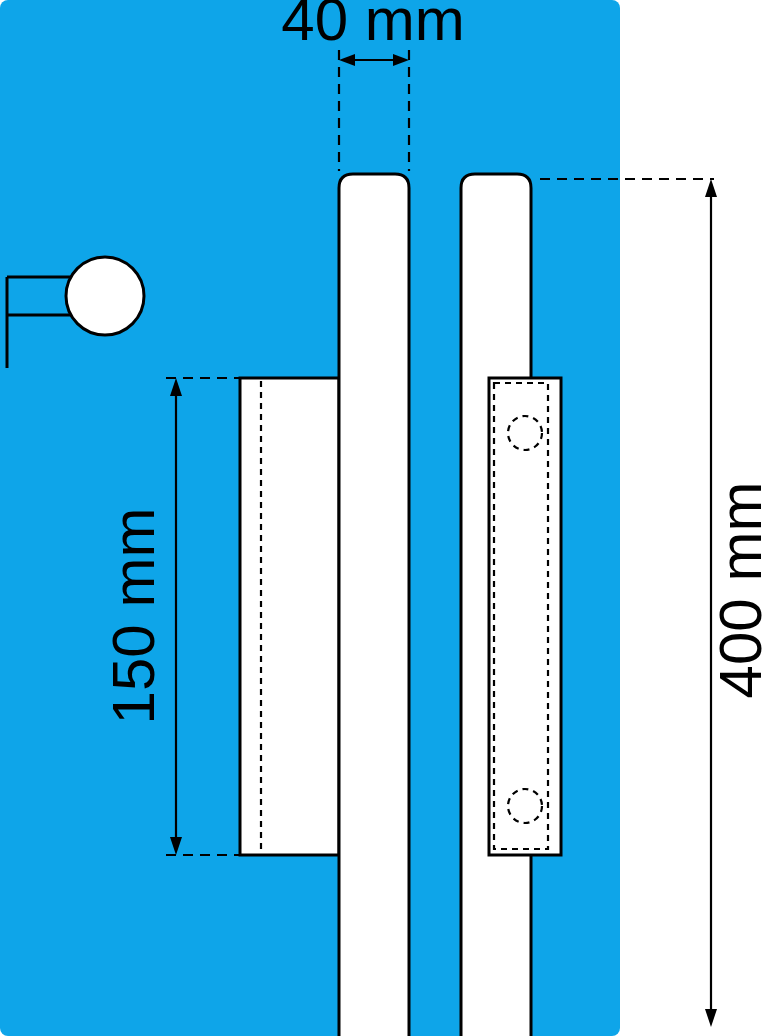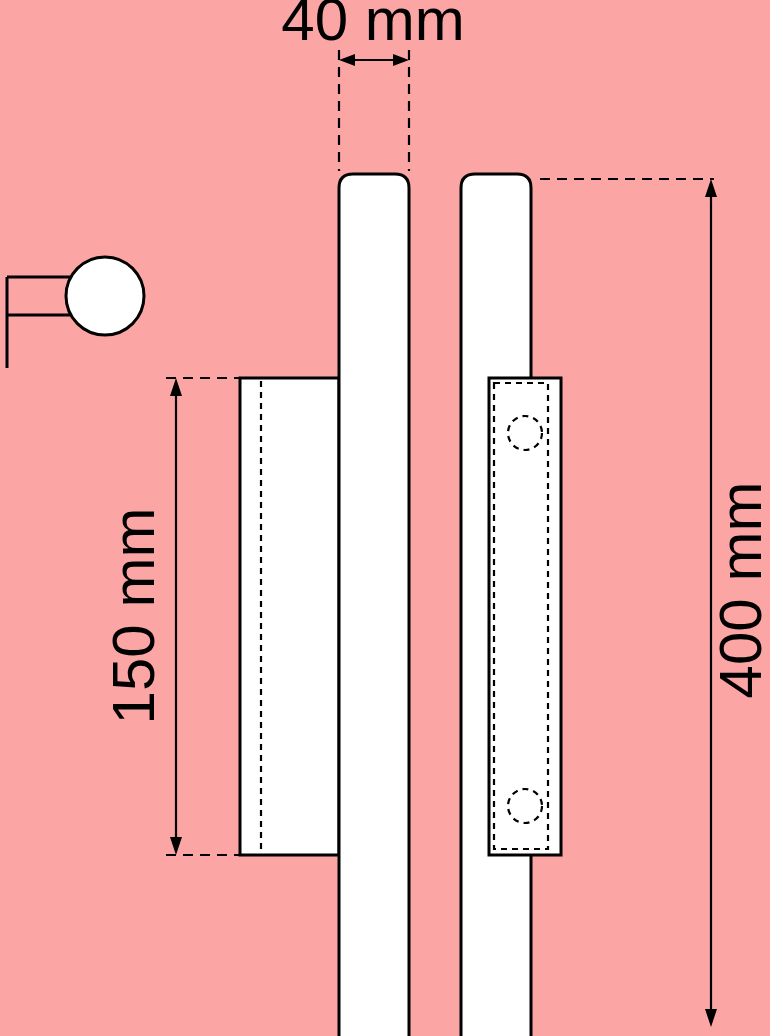--- a/index.html
+++ b/index.html
@@ -5,23 +5,24 @@
   html, body {
     margin: 0;
     padding: 0;
     background: #ffffff;
     width: 770px;
     height: 1036px;
     overflow: hidden;
   }
   .drawing-wrap {
     position: relative;
-    width: 770px;
+    width: 620px;
     height: 1036px;
-    background: #fca5a5;
+    background: #0ea5e9;
+    border-radius: 8px;
   }
   svg {
     display: block;
   }
   svg text {
     font-family: "Liberation Sans", sans-serif;
     font-size: 60px;
     fill: #000000;
   }
   .outline   { stroke: #000000; stroke-width: 3;   fill: #ffffff; }

